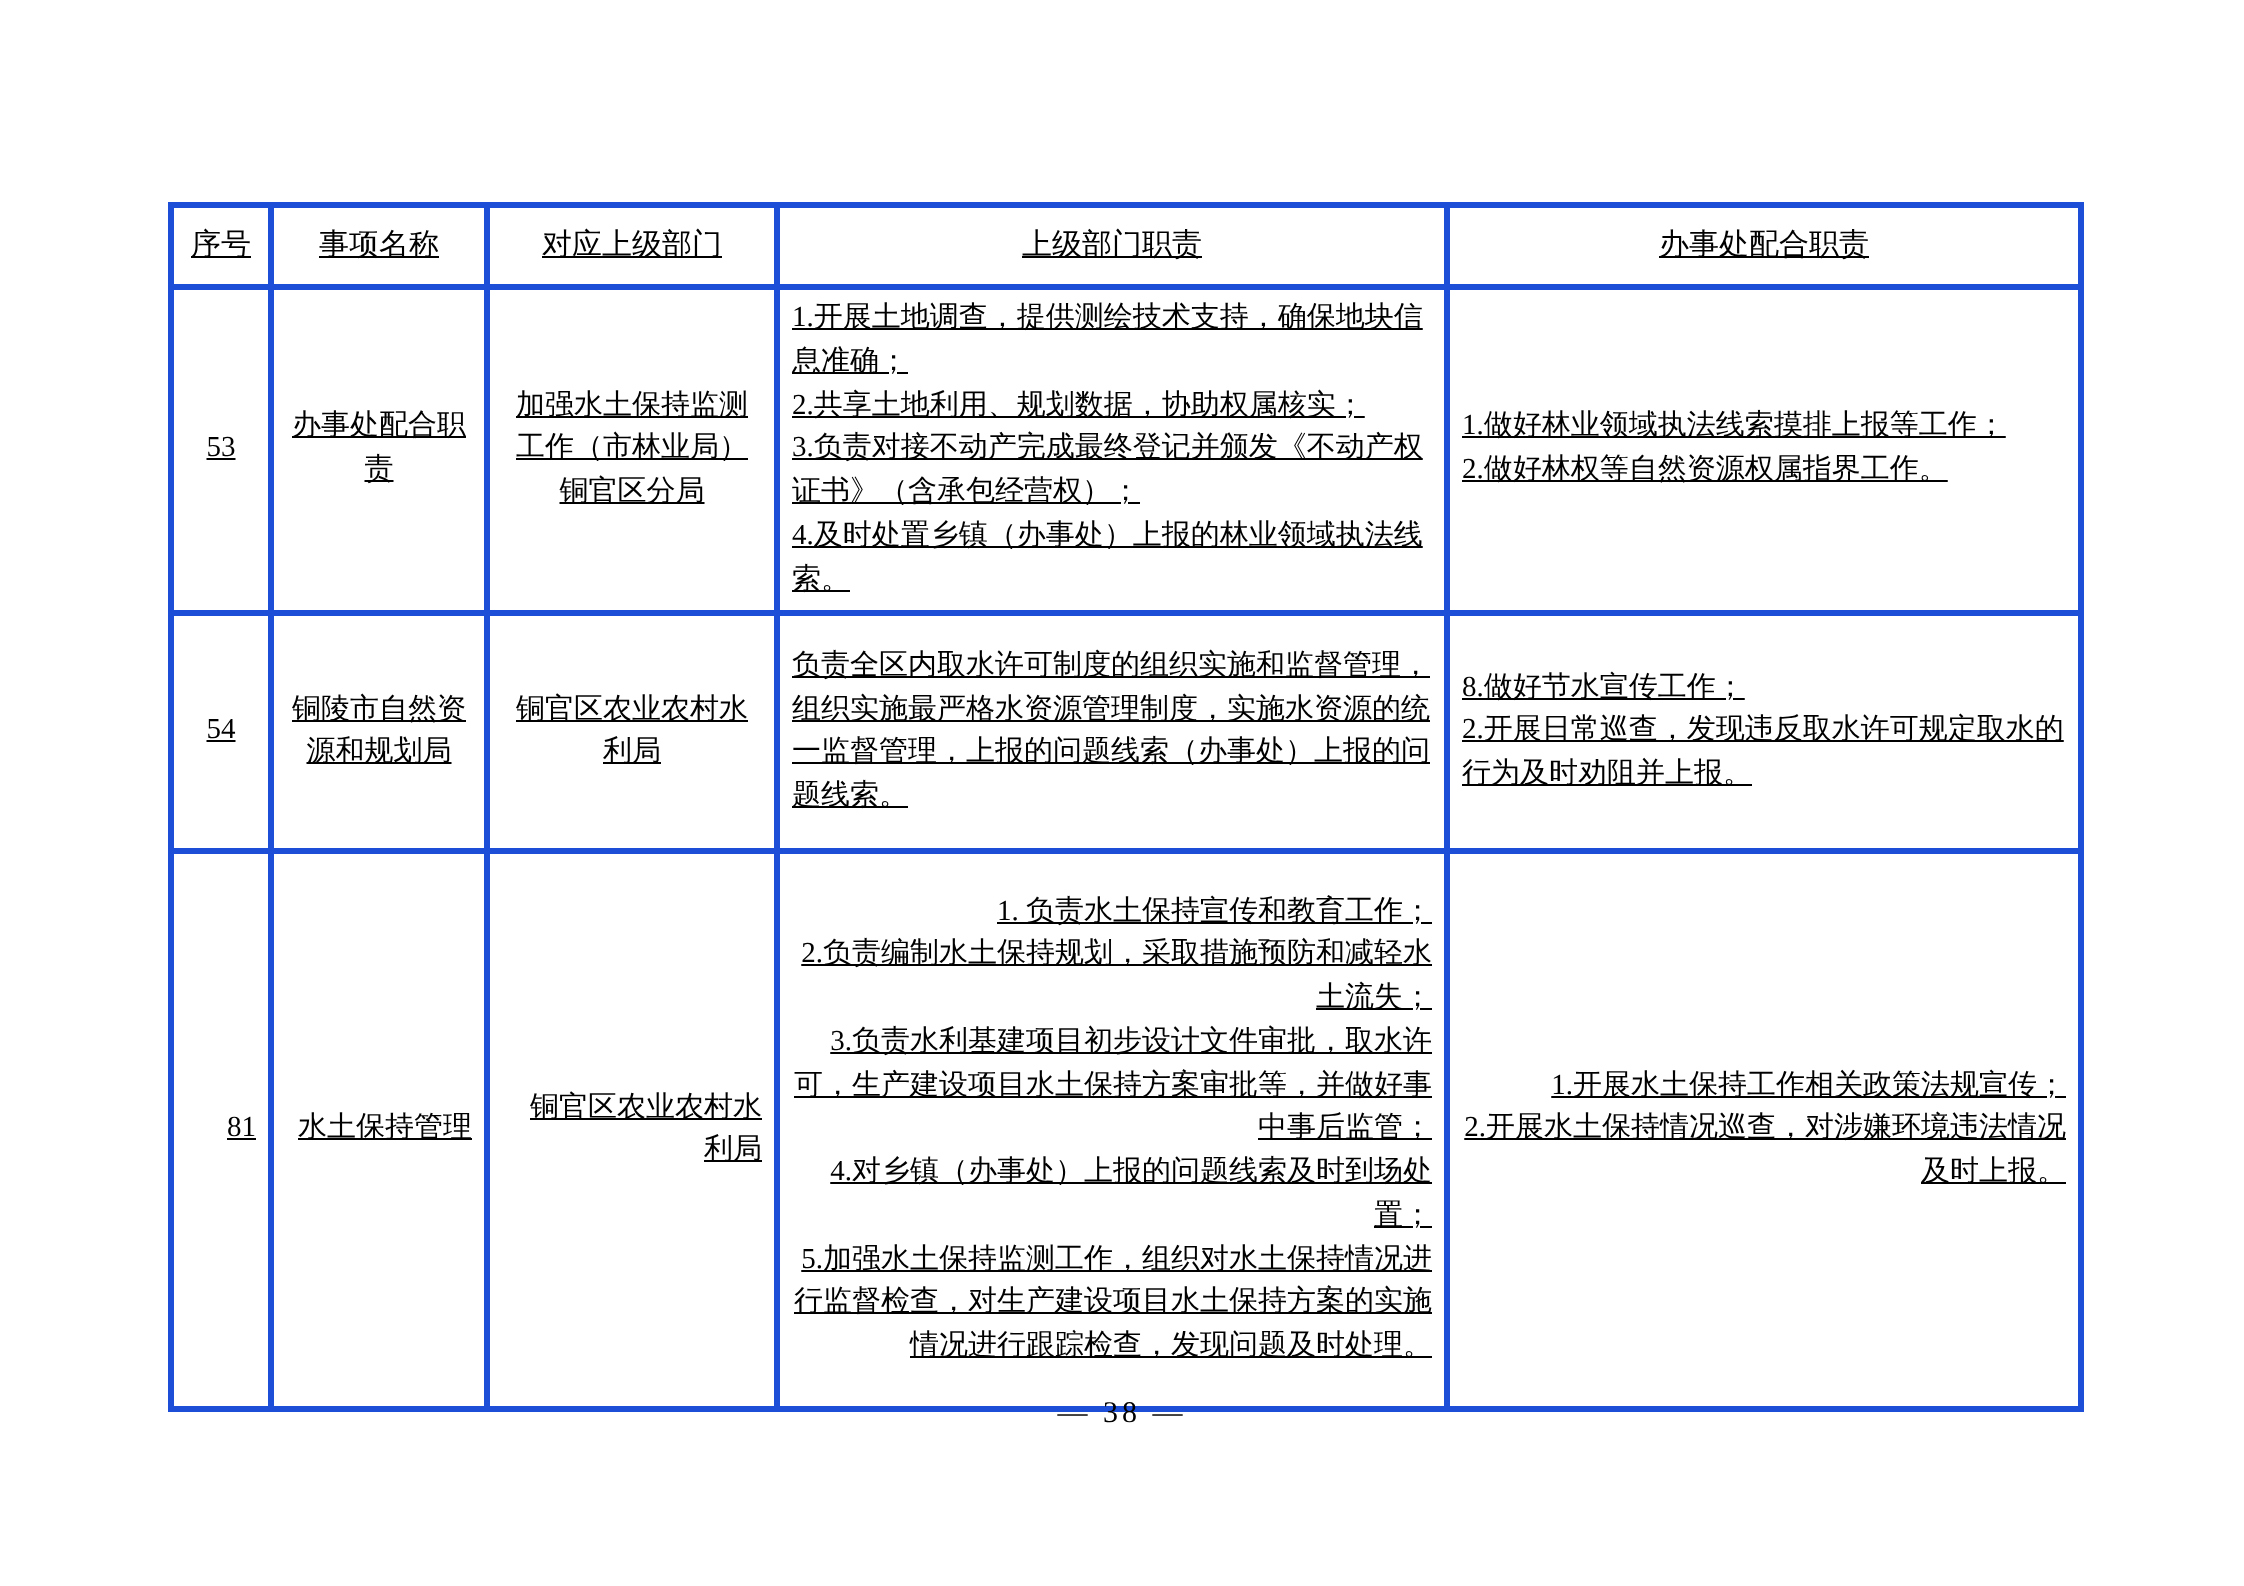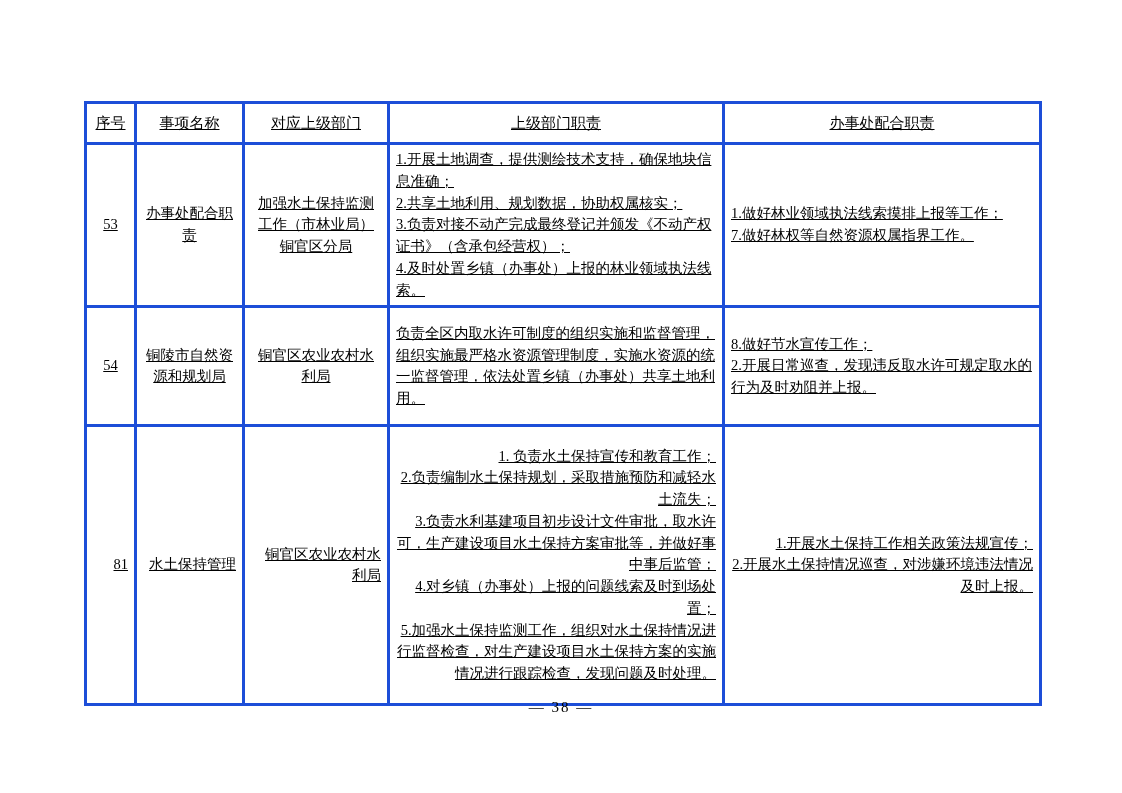--- a/index.html
+++ b/index.html
@@ -121,27 +121,27 @@
     <tbody>
       <tr class="row-53">
         <td class="cell-no">53</td>
         <td class="cell-name">办事处配合职责</td>
         <td class="cell-dept">加强水土保持监测工作（市林业局）铜官区分局</td>
         <td class="cell-duty">1.开展土地调查，提供测绘技术支持，确保地块信息准确；
 2.共享土地利用、规划数据，协助权属核实；
 3.负责对接不动产完成最终登记并颁发《不动产权证书》（含承包经营权）；
 4.及时处置乡镇（办事处）上报的林业领域执法线索。</td>
         <td class="cell-office">1.做好林业领域执法线索摸排上报等工作；
-7.做好林权等自然资源权属指界工作。</td>
+2.做好林权等自然资源权属指界工作。</td>
       </tr>
       <tr class="row-54">
         <td class="cell-no">54</td>
         <td class="cell-name">铜陵市自然资源和规划局</td>
         <td class="cell-dept">铜官区农业农村水利局</td>
-        <td class="cell-duty">负责全区内取水许可制度的组织实施和监督管理，组织实施最严格水资源管理制度，实施水资源的统一监督管理，依法处置乡镇（办事处）共享土地利用。</td>
+        <td class="cell-duty">负责全区内取水许可制度的组织实施和监督管理，组织实施最严格水资源管理制度，实施水资源的统一监督管理，上报的问题线索（办事处）上报的问题线索。</td>
         <td class="cell-office">8.做好节水宣传工作；
 2.开展日常巡查，发现违反取水许可规定取水的行为及时劝阻并上报。</td>
       </tr>
       <tr class="row-55">
         <td class="cell-no">81</td>
         <td class="cell-name">水土保持管理</td>
         <td class="cell-dept">铜官区农业农村水利局</td>
         <td class="cell-duty">1.  负责水土保持宣传和教育工作；
 2.负责编制水土保持规划，采取措施预防和减轻水土流失；
 3.负责水利基建项目初步设计文件审批，取水许可，生产建设项目水土保持方案审批等，并做好事中事后监管；

